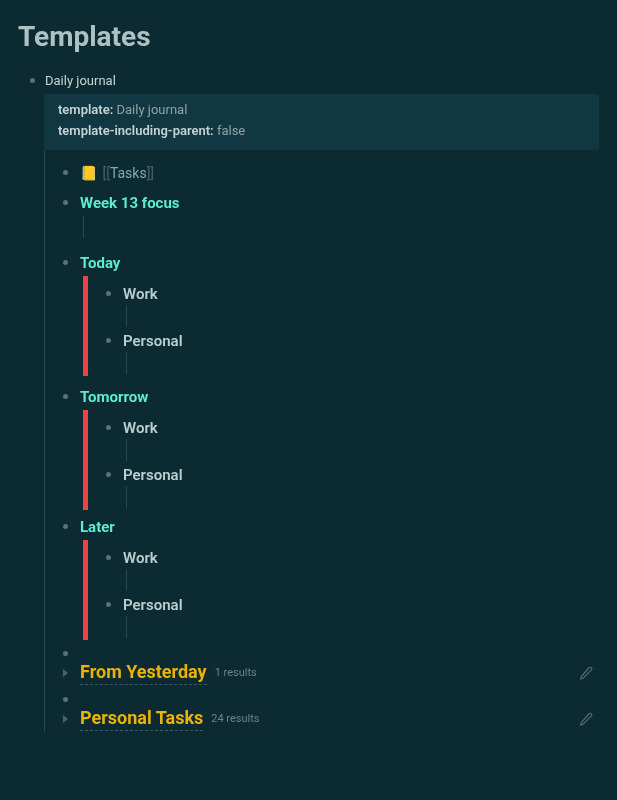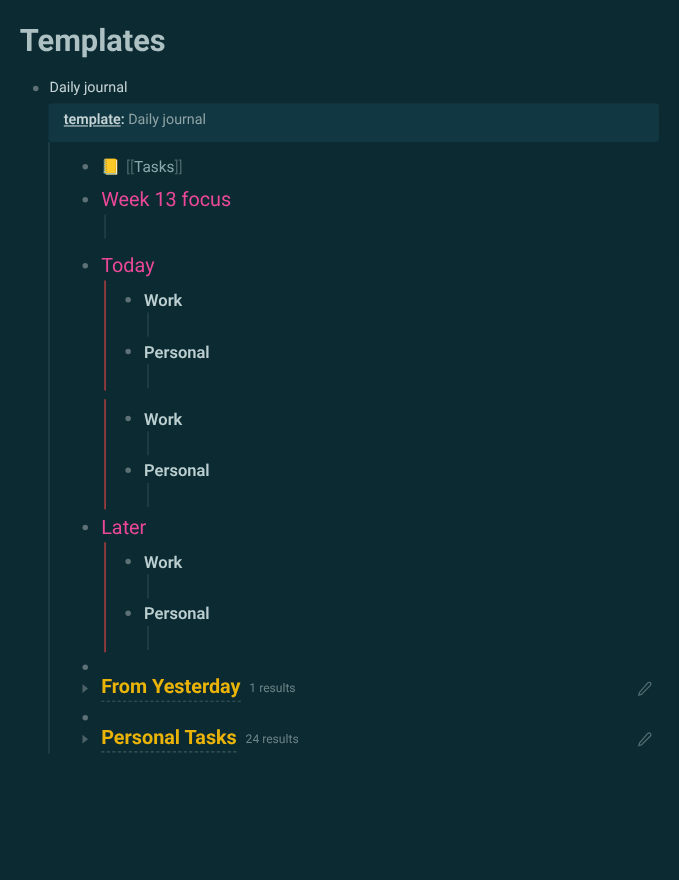--- a/index.html
+++ b/index.html
@@ -38,28 +38,28 @@
     }
     .props-box {
       background: #113842;
       border-radius: 3px;
       margin-left: 26px;
       padding: 6px 14px 8px;
       font-size: 13px;
       line-height: 1.6;
       color: #c7d4d5;
     }
-    .prop-key { font-weight: 600; text-decoration: underline; }
+    .prop-key { font-weight: 600; }
     .prop-sep { font-weight: 600; }
     .prop-val { color: #8fa2a5; }
     .tree {
       margin-left: 26px;
       padding-top: 10px;
       border-left: 1px solid #2a4a51;
-      padding-left: 12px;
+      padding-left: 0;
     }
     .node {
       position: relative;
       padding-left: 18px;
       margin-left: 0;
     }
     .node-row {
       display: flex;
       align-items: center;
       min-height: 26px;
@@ -82,31 +82,31 @@
       border-bottom: 4px solid transparent;
       margin-right: 12px;
       flex-shrink: 0;
       cursor: pointer;
     }
     .tasks-line { font-size: 14px; }
     .tasks-emoji { margin-right: 5px; }
     .bracket { color: #4a6469; }
     .link-text { color: #88a8ab; }
     .heading {
-      font-size: 18px;
-      font-weight: 400;
-      color: #ec4899;
+      font-size: 15px;
+      font-weight: 700;
+      color: #5eead4;
     }
     .child-stub {
       border-left: 1px solid #2a4a51;
       height: 22px;
       margin-left: 20px;
     }
     .subtree {
-      border-left: 1px solid #ef4444;
+      border-left: 5px solid #ef4444;
       margin-left: 20px;
       padding-top: 4px;
       padding-bottom: 2px;
     }
     .sub-node {
       padding-left: 18px;
     }
     .sub-row {
       display: flex;
       align-items: center;
@@ -163,20 +163,24 @@
 <div class="top-bullet">
   <div class="dot"></div>
   <div class="top-label">Daily journal</div>
 </div>
 
 <div class="props-box">
   <div>
     <span class="prop-key">template</span><span class="prop-sep">:</span>
     <span class="prop-val">Daily journal</span>
   </div>
+  <div>
+    <span class="prop-key">template-including-parent</span><span class="prop-sep">:</span>
+    <span class="prop-val">false</span>
+  </div>
 </div>
 
 <div class="tree">
 
   <div class="node">
     <div class="node-row">
       <div class="bullet"></div>
       <div class="tasks-line">
         <span class="tasks-emoji">📒</span><span class="bracket">[[</span><span class="link-text">Tasks</span><span class="bracket">]]</span>
       </div>
@@ -213,20 +217,24 @@
           </div>
         <div class="sub-stub"></div>
       </div>
     </div>
   </div>
 
 
   <div class="spacer-sm"></div>
 
   <div class="node heading-node">
+    <div class="node-row">
+      <div class="bullet"></div>
+      <div class="heading">Tomorrow</div>
+    </div>
     <div class="subtree">
       <div class="sub-node">
         <div class="sub-row">
             <div class="bullet"></div>
             <div class="sub-label">Work</div>
           </div>
         <div class="sub-stub"></div>
       </div>
       <div class="sub-node">
         <div class="sub-row">

